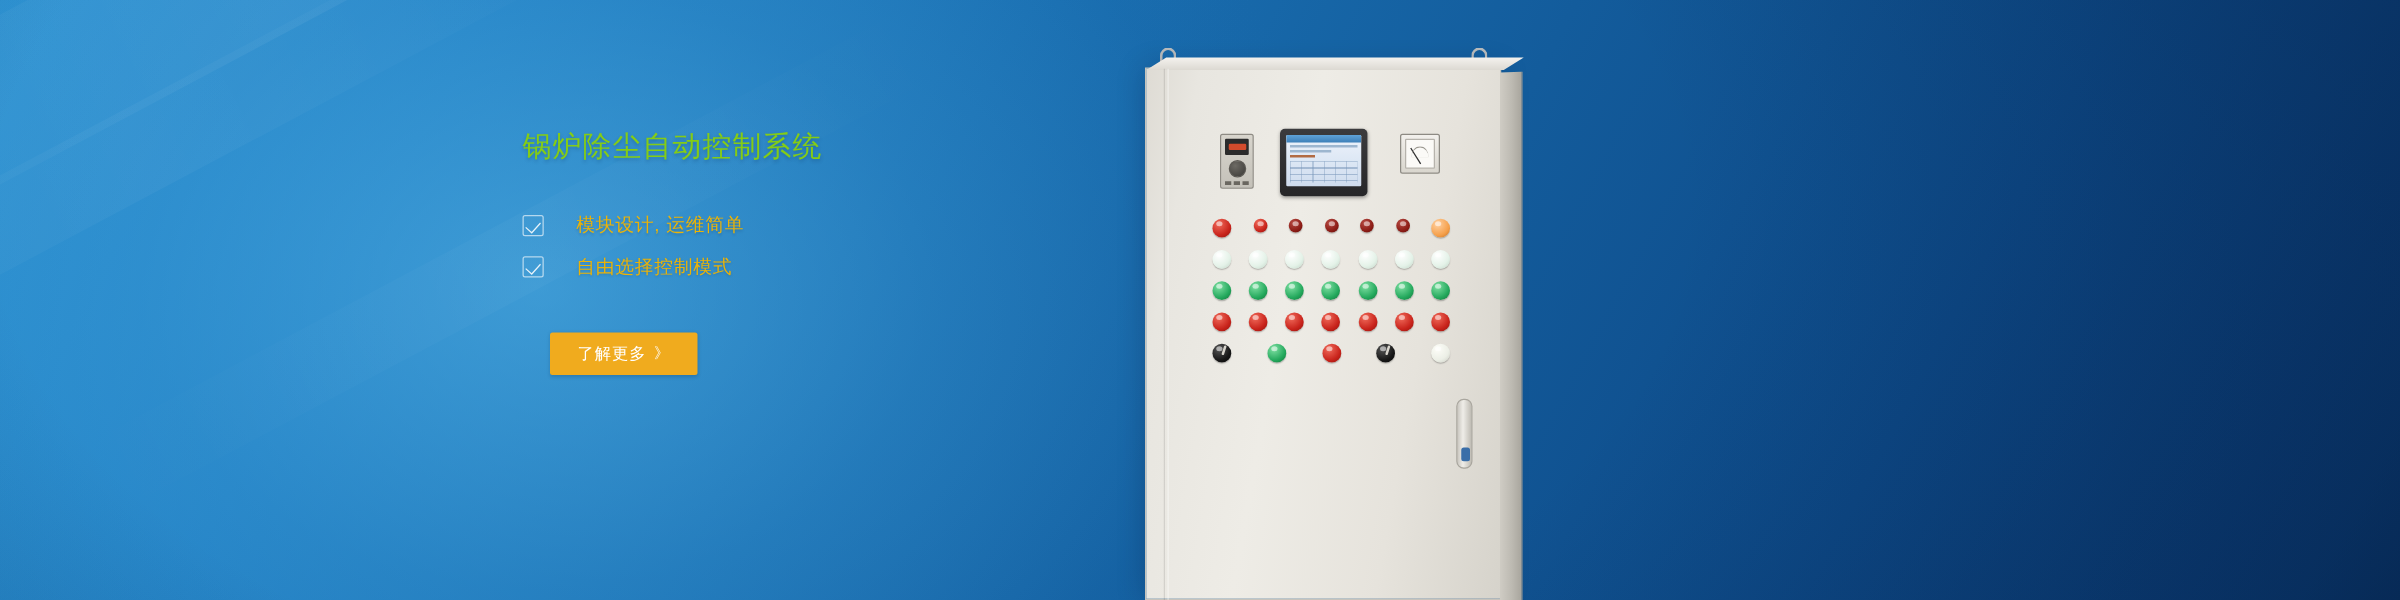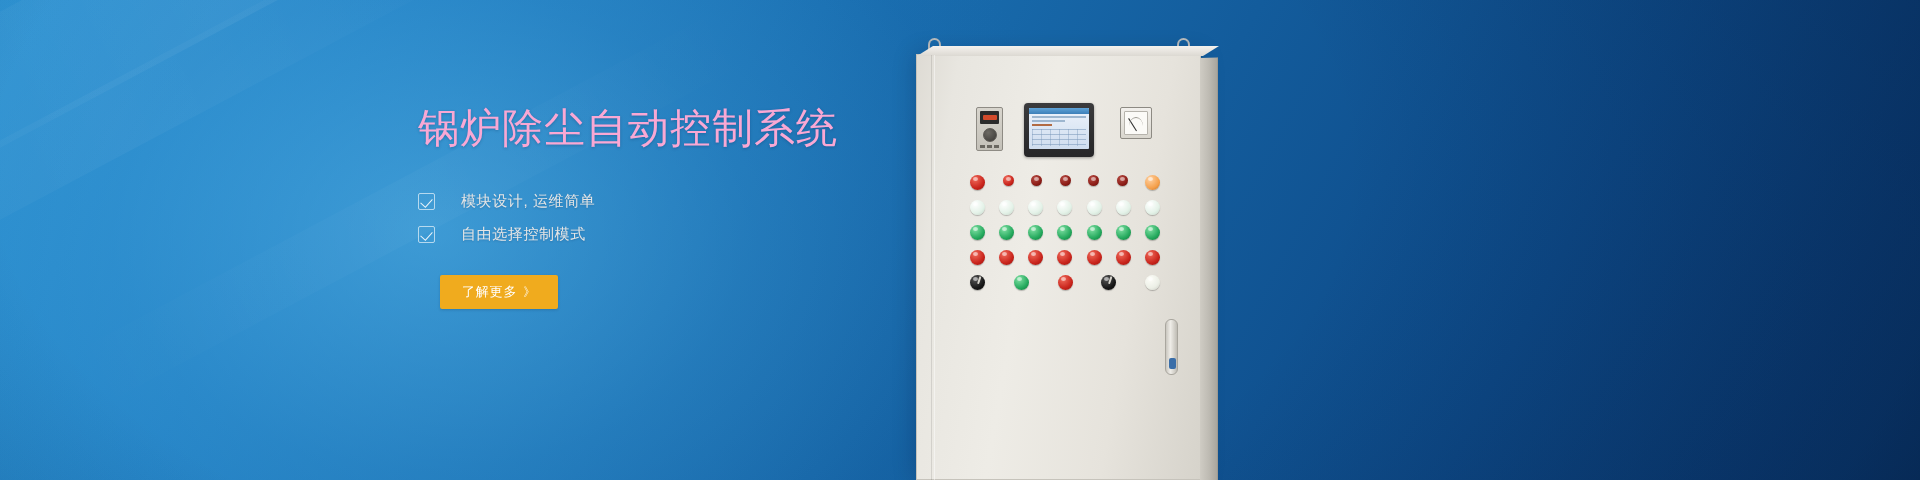--- a/index.html
+++ b/index.html
@@ -48,22 +48,22 @@
 
   
   .copy {
     position: absolute;
     left: 418px;
     top: 104px;
     width: 460px;
     z-index: 6;
   }
   .headline {
-    color: #f9a8d4;
-    font-size: 41px;
+    color: #84cc16;
+    font-size: 23px;
     line-height: 1.2;
     letter-spacing: 1px;
     font-weight: 500;
     white-space: nowrap;
     text-shadow: 0 1px 3px rgba(0,30,70,0.25);
   }
   .features { margin-top: 32px; }
   .feature-row {
     display: flex;
     align-items: center;
@@ -82,32 +82,32 @@
   .check-box::after {
     content: "";
     position: absolute;
     left: 4px; top: 2px;
     width: 6px; height: 10px;
     border: solid rgba(255,255,255,0.88);
     border-width: 0 1.6px 1.6px 0;
     transform: rotate(42deg);
   }
   .feature-text {
-    color: #e5e5e5;
+    color: #eab308;
     font-size: 15px;
     letter-spacing: 0.6px;
     white-space: nowrap;
     text-shadow: 0 1px 2px rgba(0,30,70,0.2);
   }
 
   .cta {
     display: inline-flex;
     align-items: center;
     justify-content: center;
-    margin-top: 24px;
+    margin-top: 36px;
     margin-left: 22px;
     width: 118px;
     height: 34px;
     background: #f0ab1e;
     border: none;
     border-radius: 2px;
     color: #ffffff;
     font-size: 13px;
     letter-spacing: 0.8px;
     cursor: pointer;

